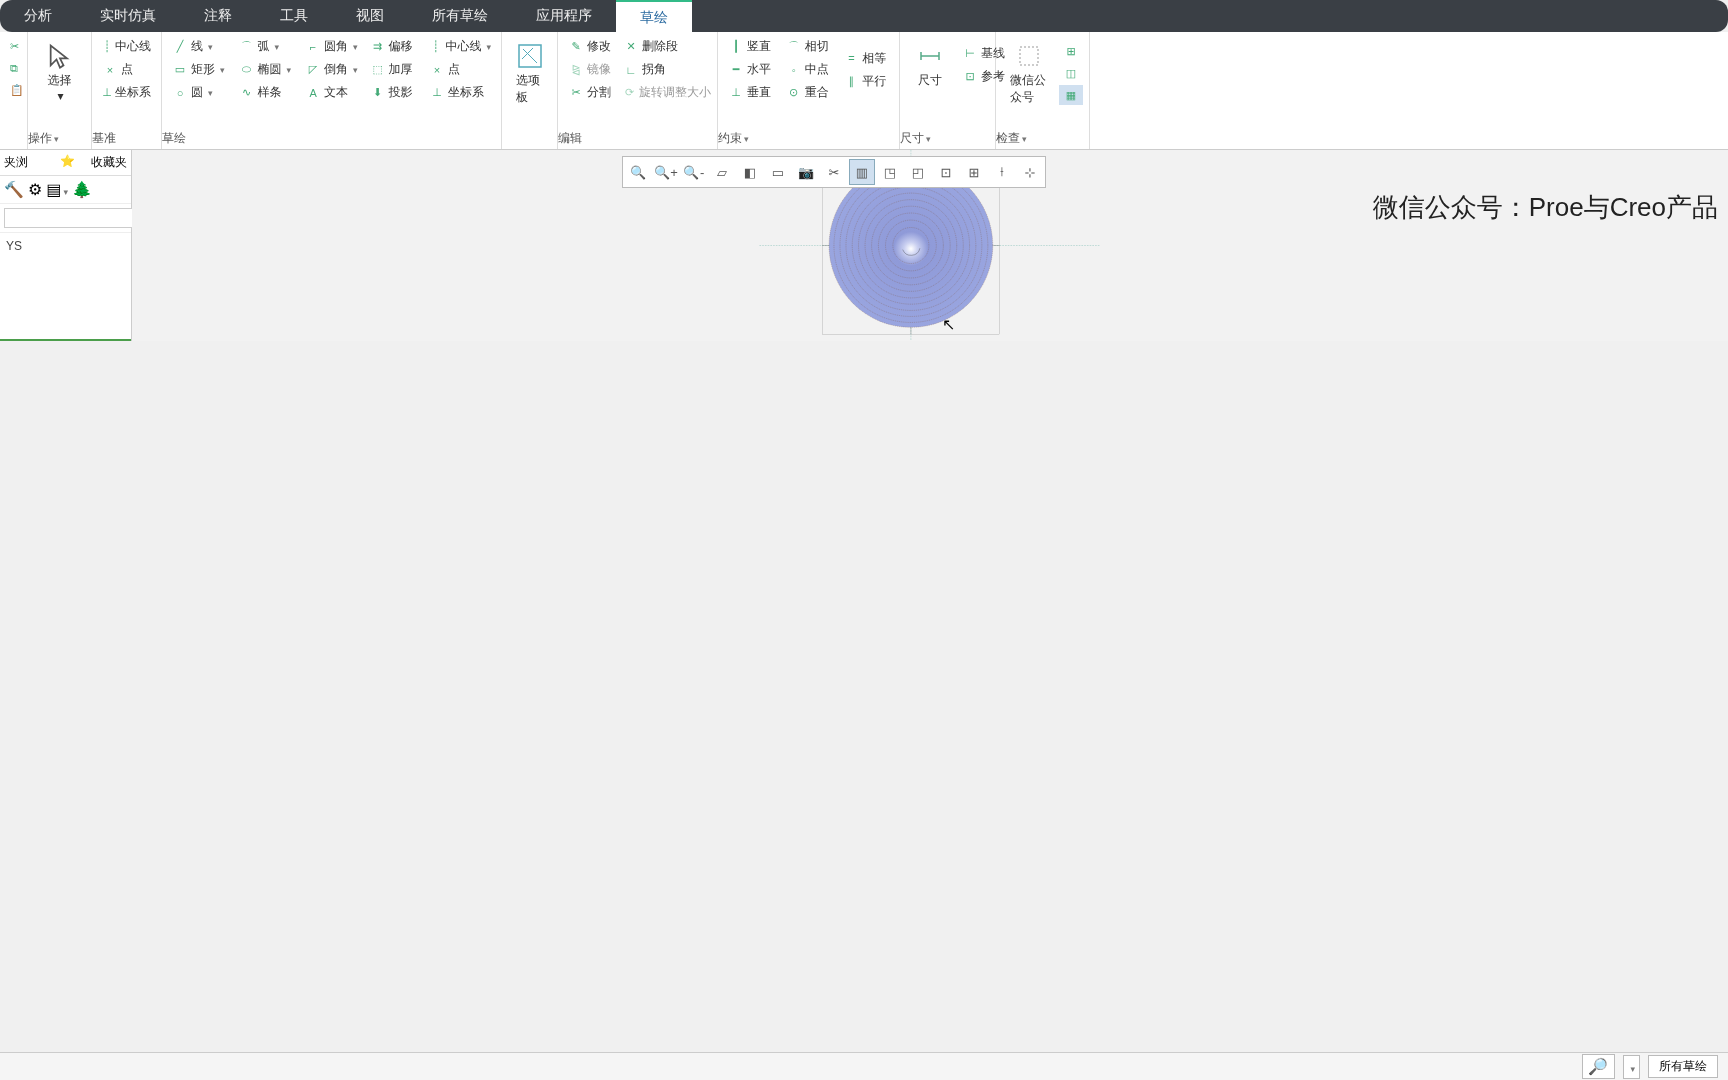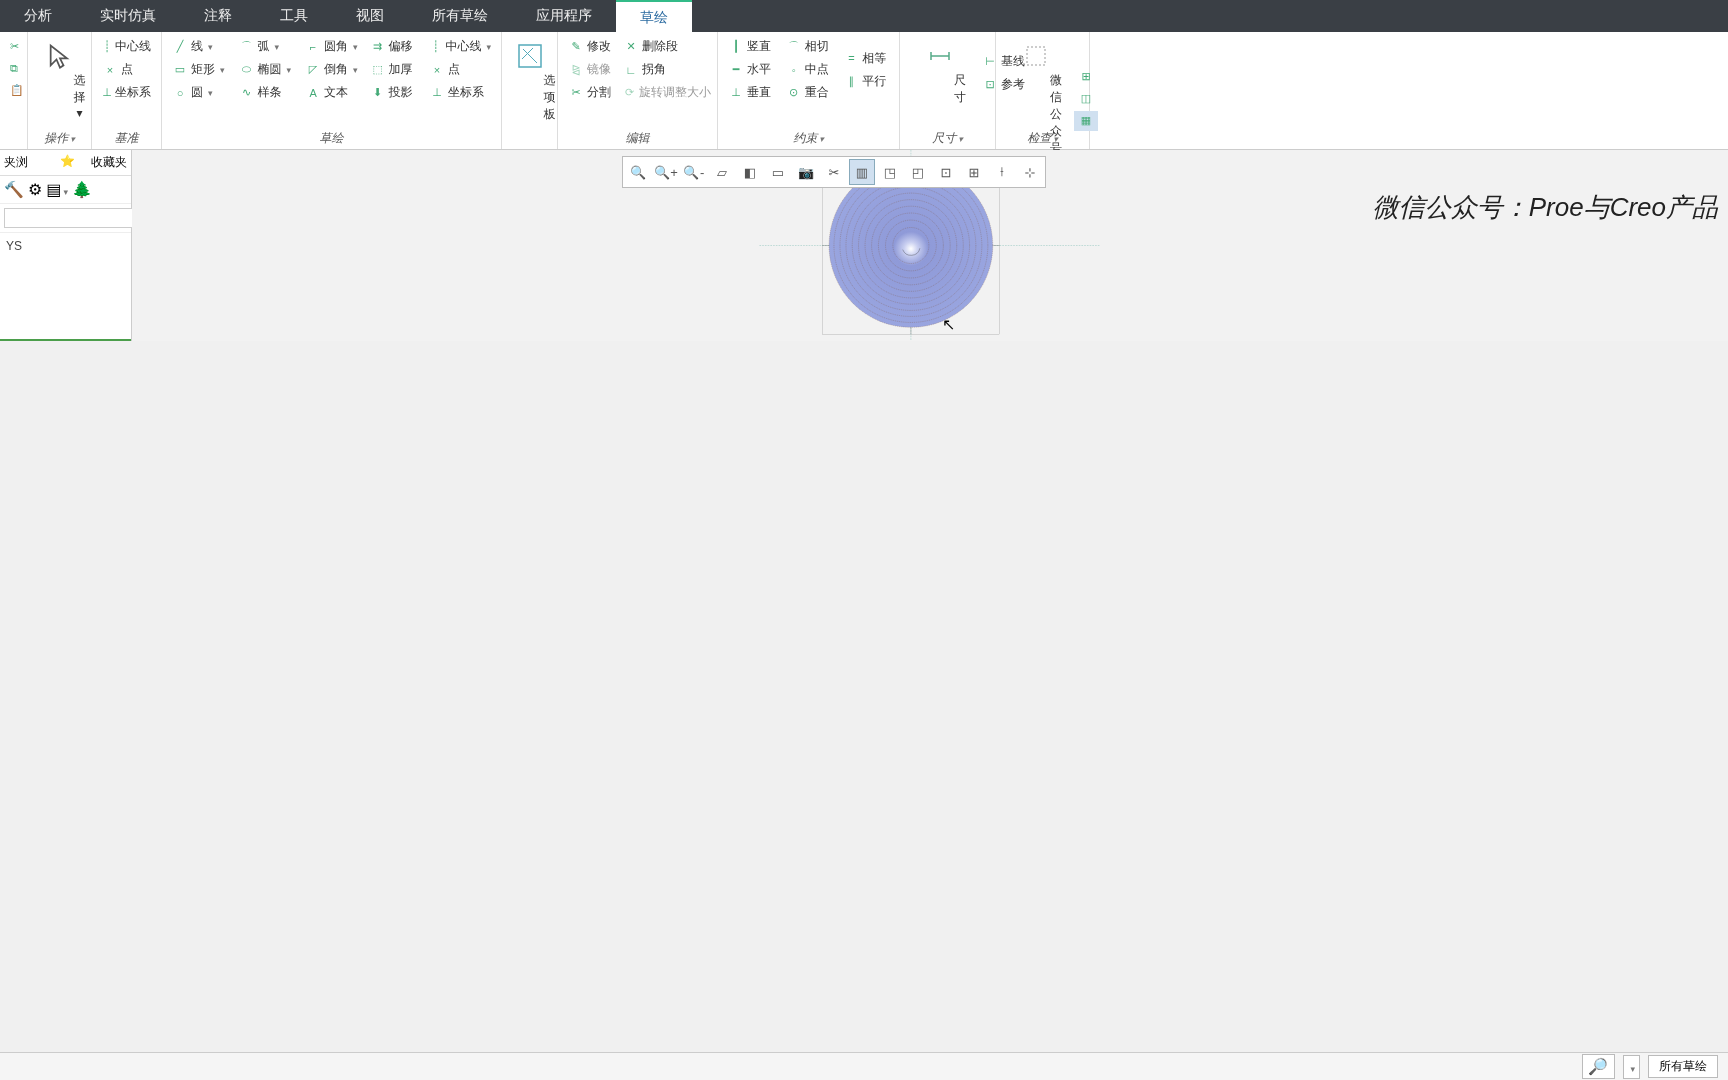--- a/index.html
+++ b/index.html
@@ -1,48 +1,48 @@
 <!DOCTYPE html>
 <html><head>
 <meta charset="utf-8">
 <style>
 * { margin: 0; padding: 0; box-sizing: border-box; font-family: "Microsoft YaHei", sans-serif; }
 body { background: #f0f0f0; overflow: hidden; }
 
-.tabs { display: flex; background: #3a3f45; height: 32px; width: 100%; }
+.tabs { display: flex; background: #3a3f45; height: 32px; width: 100%; border-radius: 12px; }
 .tab { padding: 7px 24px; color: #eee; font-size: 14px; cursor: pointer; }
 .tab.active { background: #fff; color: #2a6aa0; border-top: 2px solid #3b8; }
 
 .ribbon { display: flex; background: #fff; border-bottom: 1px solid #ccc; height: 118px; width: 100%; }
 .ribbon-group { border-right: 1px solid #ddd; padding: 4px 6px; display: flex; flex-direction: column; position: relative; }
-.ribbon-group .label { position: absolute; bottom: 2px; left: 0; right: 0; text-align: center; font-size: 12px; color: #555; font-style: italic; }
+.ribbon-group .label { position: absolute; bottom: 2px; left: 0; right: 0; font-size: 12px; color: #555; }
 .ribbon-row { display: flex; gap: 4px; align-items: center; }
 .ribbon-col { display: flex; flex-direction: column; gap: 2px; }
 .rbtn { padding: 2px 4px; font-size: 12px; color: #333; display: flex; align-items: center; gap: 3px; cursor: pointer; white-space: nowrap; }
 .ico { width: 16px; height: 16px; display: inline-flex; align-items: center; justify-content: center; font-size: 11px; color: #4a7; }
 .big-btn { display: flex; flex-direction: column; align-items: center; padding: 4px 8px; cursor: pointer; }
 .big-btn .big-ico { width: 32px; height: 32px; display: flex; align-items: center; justify-content: center; }
-.big-btn span { font-size: 12px; color: #333; margin-left: 40px; }
+.big-btn span { font-size: 12px; color: #333; }
 .dd { font-size: 9px; color: #777; margin-left: 2px; }
 
 .body { display: flex; height: calc(100% - 150px - 28px); width: 100%; }
 .left-panel { width: 132px; background: #fff; border-right: 1px solid #ccc; display: flex; flex-direction: column; }
 .lp-tabs { display: flex; border-bottom: 1px solid #ddd; padding: 4px; gap: 16px; font-size: 12px; }
 .lp-row { display: flex; padding: 4px; gap: 4px; border-bottom: 1px solid #eee; align-items: center;}
 .lp-tree { padding: 6px; font-size: 12px; color: #444; }
 .lp-sep { height: 2px; background: #4b9e4b; margin-top: 80px; }
 
 .canvas { flex: 1; background: #f2f2f2; position: relative; }
 .canvas svg { position: absolute; top:0; left:0; }
 
 .float-tb { position: absolute; top: 6px; left: 490px; background: #fff; border: 1px solid #bbb; display: flex; padding: 2px; gap: 2px; }
 .ftb-btn { width: 26px; height: 26px; display: flex; align-items: center; justify-content: center; cursor: pointer; font-size: 13px; color: #555; border: 1px solid transparent; }
 .ftb-btn.active { background: #d0e0f0; border-color: #8ab; }
 
-.watermark { position: absolute; top: 40px; right: 10px; font-size: 26px; font-weight: 500; color: #222; z-index: 5; font-style: italic; }
+.watermark { position: absolute; top: 40px; right: 10px; font-size: 26px; font-weight: 500; color: #222; z-index: 5; }
 
 .status { position: fixed; bottom: 0; left: 0; right: 0; height: 28px; background: #f5f5f5; border-top: 1px solid #ccc; display: flex; align-items: center; justify-content: flex-end; padding: 0 10px; gap: 8px; }
 .status .combo { border: 1px solid #bbb; padding: 2px 10px; font-size: 12px; background: #fff; }
 
 .marker { position: absolute; width: 14px; height: 14px; background: #dff3dc; border: 1px solid #6a9; }
 .marker::after { content: "✓"; font-size: 9px; color: #3a7; position: absolute; top: 0; left: 2px; }
 .red-sq { position: absolute; width: 8px; height: 8px; background: #d33; }
 .cursor { position: absolute; font-size: 16px; color: #000; }
 </style>
 </head>

